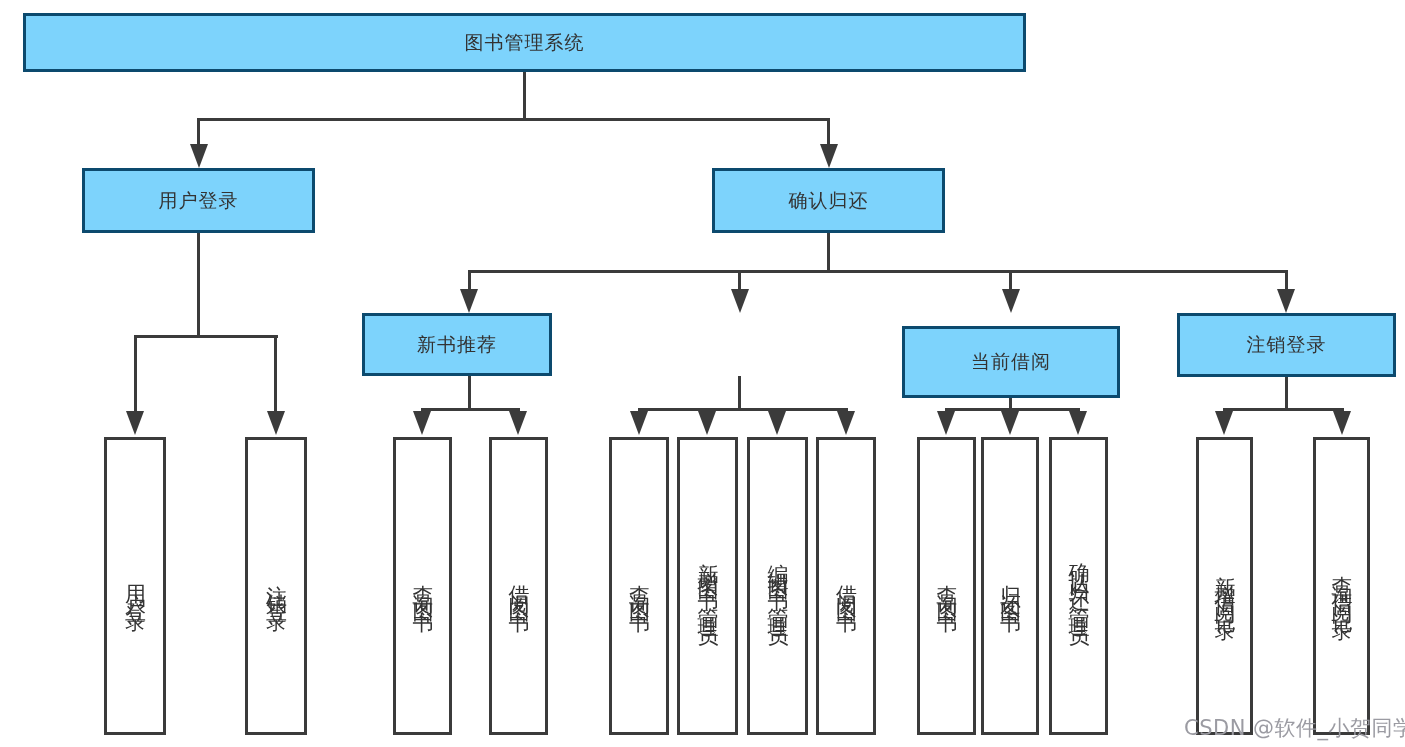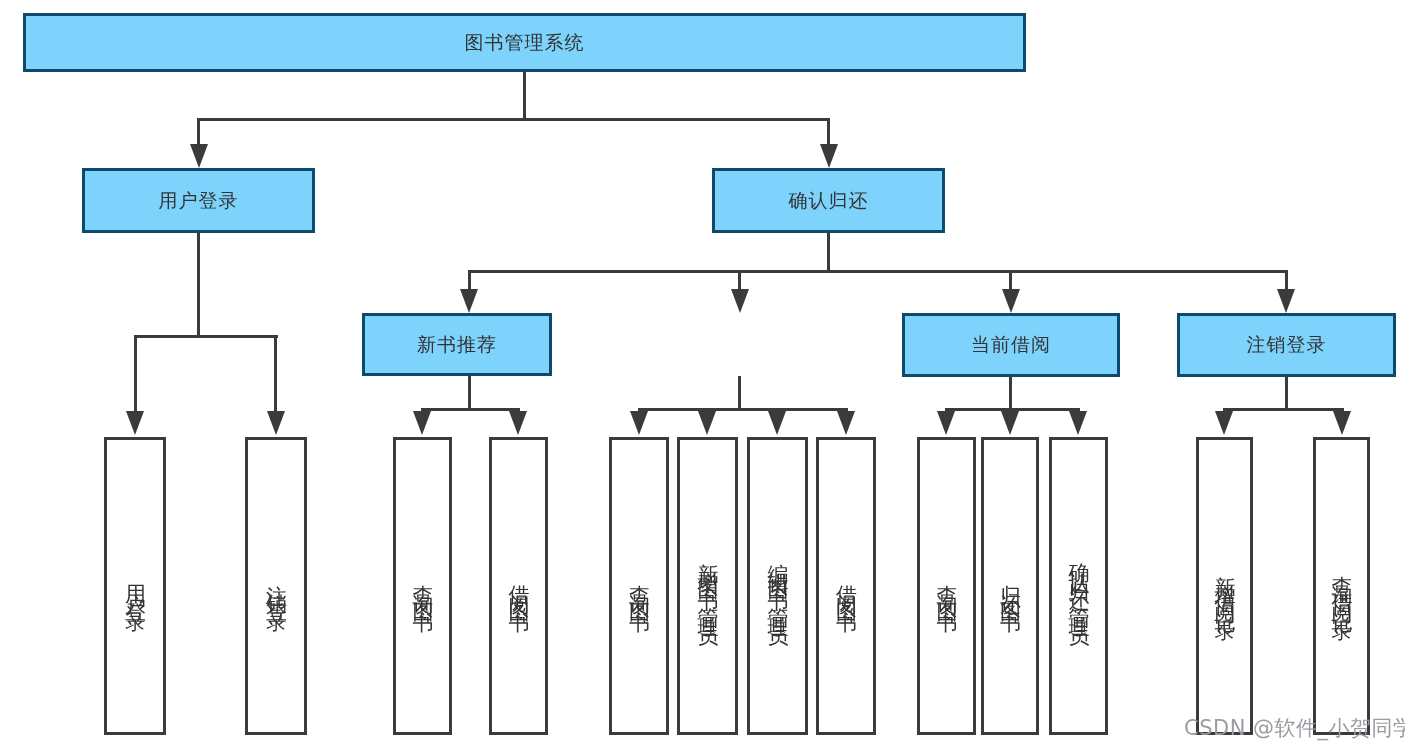--- a/index.html
+++ b/index.html
@@ -46,21 +46,21 @@
   <div class="node" style="left:82px;top:168px;width:233px;height:65px">
     <span class="lbl">用户登录</span>
   </div>
   <div class="node" style="left:712px;top:168px;width:233px;height:65px">
     <span class="lbl">确认归还</span>
   </div>
 
   <div class="node" style="left:362px;top:313px;width:190px;height:63px">
     <span class="lbl">新书推荐</span>
   </div>
-  <div class="node" style="left:902px;top:313px;width:218px;height:64px">
+  <div class="node" style="left:902px;top:326px;width:218px;height:72px">
     <span class="lbl">当前借阅</span>
   </div>
   <div class="node" style="left:1177px;top:313px;width:219px;height:64px">
     <span class="lbl">注销登录</span>
   </div>
 
   <div class="leaf" style="left:104px;width:62px">
     <span class="vlbl">用户登录</span>
   </div>
   <div class="leaf" style="left:245px;width:62px">

